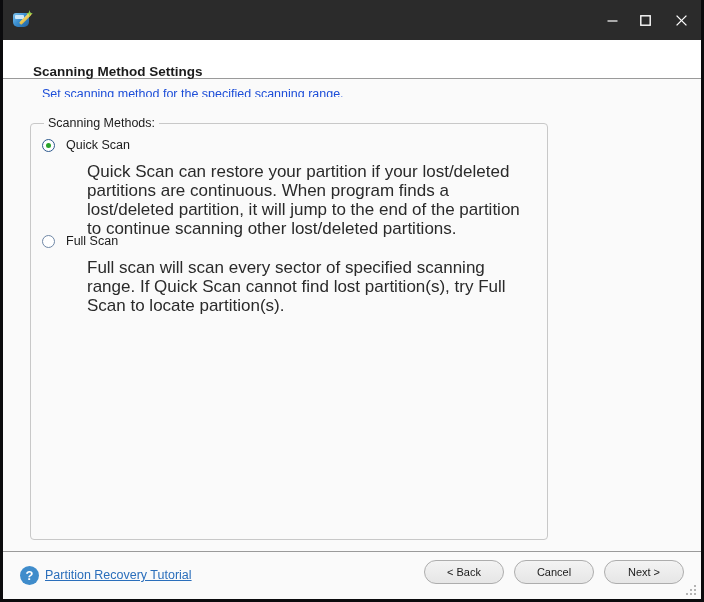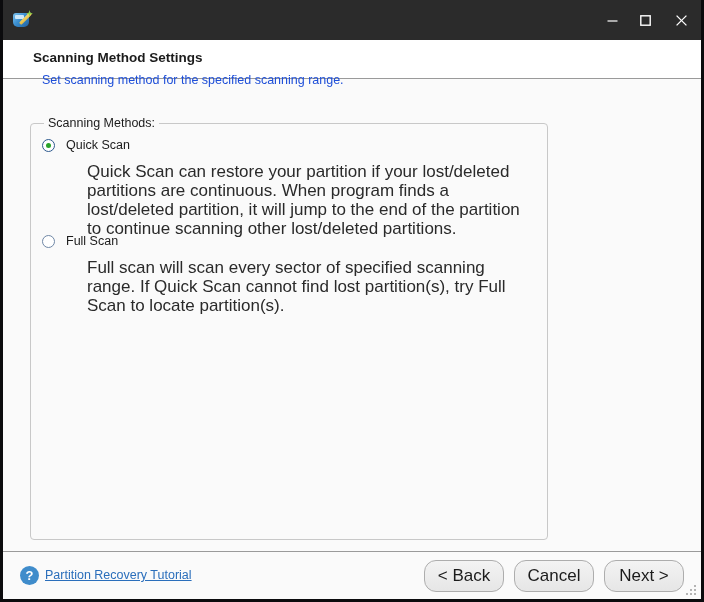--- a/index.html
+++ b/index.html
@@ -115,21 +115,21 @@
   
   .header {
     position: absolute;
     top: 40px;
     left: 0;
     right: 0;
     height: 39px;
     background: #ffffff;
     border-bottom: 1px solid #9a9a9a;
     box-sizing: border-box;
-    padding: 9px 0 0 30px;
+    padding: 23px 0 0 30px;
   }
   .header-title {
     font-size: 13.5px;
     font-weight: bold;
     color: #1b1b1b;
     line-height: 18px;
   }
   .header-sub {
     font-size: 12.5px;
     color: #1d4ed8;
@@ -255,27 +255,27 @@
   }
   .btn-row {
     position: absolute;
     right: 17px;
     top: 8px;
     display: flex;
     gap: 10px;
   }
   .btn {
     width: 80px;
-    height: 32px;
+    height: 24px;
     box-sizing: border-box;
     border: 1px solid #adadad;
     border-radius: 12px;
     background: linear-gradient(#f3f3f3, #e6e6e6);
     color: #1b1b1b;
-    font-size: 17px;
+    font-size: 11px;
     line-height: 22px;
     text-align: center;
     font-family: "Liberation Sans", sans-serif;
     padding: 0;
   }
   .grip {
     position: absolute;
     right: 4px;
     bottom: 3px;
     width: 11px;

